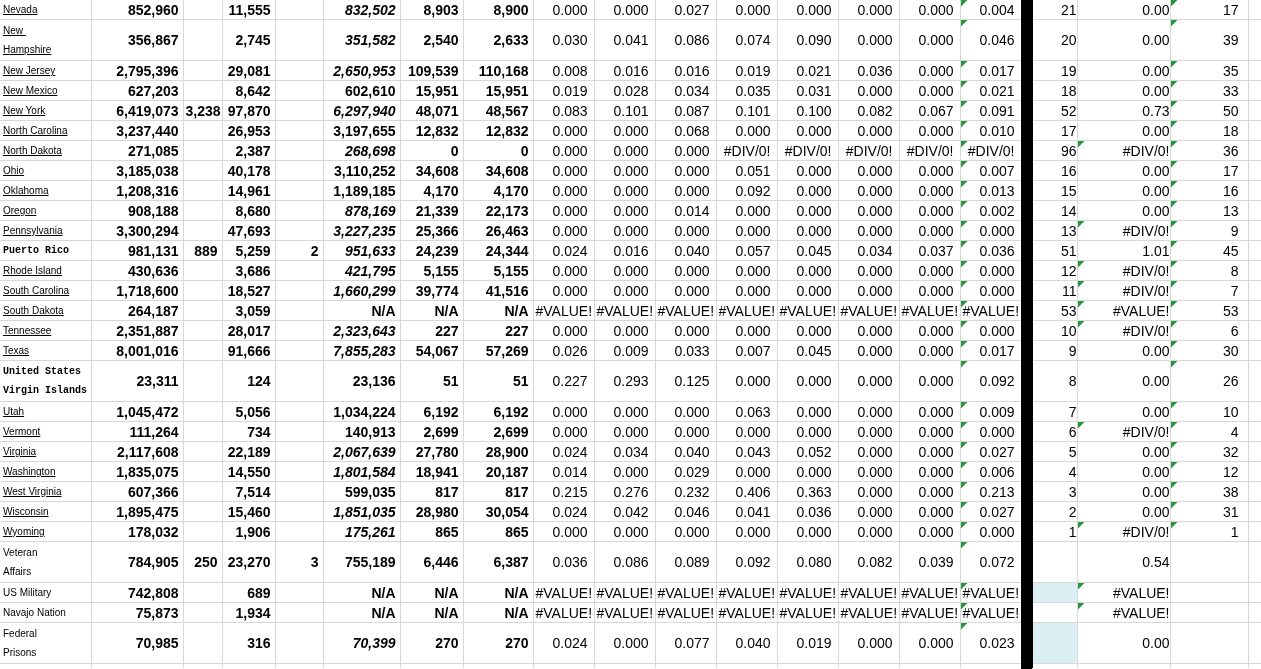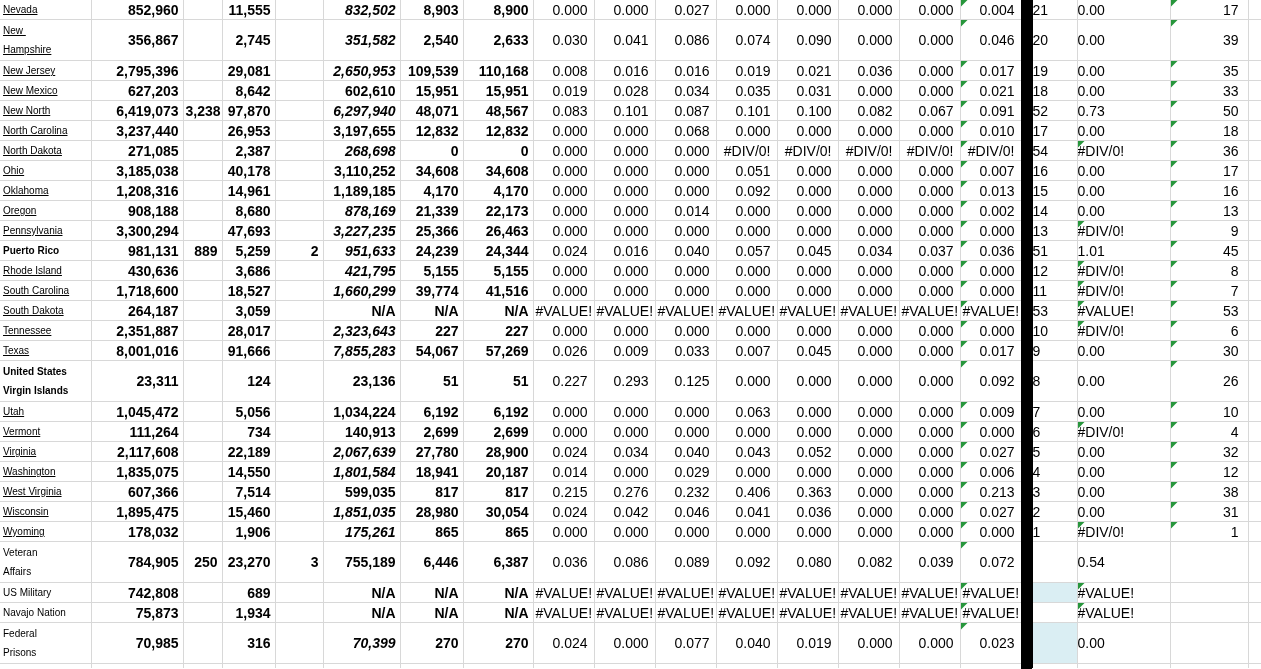--- a/index.html
+++ b/index.html
@@ -10,25 +10,25 @@
   table{border-collapse:collapse;table-layout:fixed;width:1261px;}
   td{
     position:relative;border-right:1px solid #d8d8d8;border-bottom:1px solid #d8d8d8;
     padding:0 4px 0 2px;font-size:14px;height:19px;overflow:hidden;vertical-align:middle;
     white-space:nowrap;
   }
   tr.tall td{height:40px;}
   tr.partial td{height:4px;border-bottom:none;}
   td.name{white-space:pre;padding-left:3px;font-size:10px;line-height:19px;}
   .u{text-decoration:underline;}
-  .b{font-weight:700;}
+  .b{font-weight:700;font-family:Liberation Mono, monospace;}
   td.num{text-align:right;font-weight:700;}
   td.ital{font-style:italic;}
   td.dec{text-align:right;padding-right:6px;}
-  td.ctr{text-align:left;padding:0;}
+  td.ctr{text-align:right;padding:0;}
   td.rt{text-align:right;padding-right:9px;}
   td.bar{background:#000;border-color:#000;padding:0;}
   td.fill{background:#daeef3;}
   .tri{
     position:absolute;top:0;left:0;width:7px;height:7px;
     background:#27963c;clip-path:polygon(0 0,100% 0,0 100%);
   }
   .sepbar{position:absolute;left:1021px;top:0;width:11px;height:669px;background:#000;}
 </style>
 </head>
@@ -147,21 +147,21 @@
           <td class="dec">0.000</td>
           <td class="dec">0.000</td>
           <td class="dec">0.021<span class="tri"></span></td>
           <td class="bar"></td>
           <td class="ctr">18</td>
           <td class="ctr">0.00</td>
           <td class="rt">33<span class="tri"></span></td>
           <td></td>
         </tr>
         <tr>
-          <td class="name u">New North</td>
+          <td class="name u">New York</td>
           <td class="num">6,419,073</td>
           <td class="num">3,238</td>
           <td class="num">97,870</td>
           <td class="num"></td>
           <td class="num ital">6,297,940</td>
           <td class="num">48,071</td>
           <td class="num">48,567</td>
           <td class="dec">0.083</td>
           <td class="dec">0.101</td>
           <td class="dec">0.087</td>
@@ -210,21 +210,21 @@
           <td class="num">0</td>
           <td class="dec">0.000</td>
           <td class="dec">0.000</td>
           <td class="dec">0.000</td>
           <td class="dec">#DIV/0!</td>
           <td class="dec">#DIV/0!</td>
           <td class="dec">#DIV/0!</td>
           <td class="dec">#DIV/0!</td>
           <td class="dec">#DIV/0!<span class="tri"></span></td>
           <td class="bar"></td>
-          <td class="ctr">54</td>
+          <td class="ctr">96</td>
           <td class="ctr">#DIV/0!<span class="tri"></span></td>
           <td class="rt">36<span class="tri"></span></td>
           <td></td>
         </tr>
         <tr>
           <td class="name u">Ohio</td>
           <td class="num">3,185,038</td>
           <td class="num"></td>
           <td class="num">40,178</td>
           <td class="num"></td>

